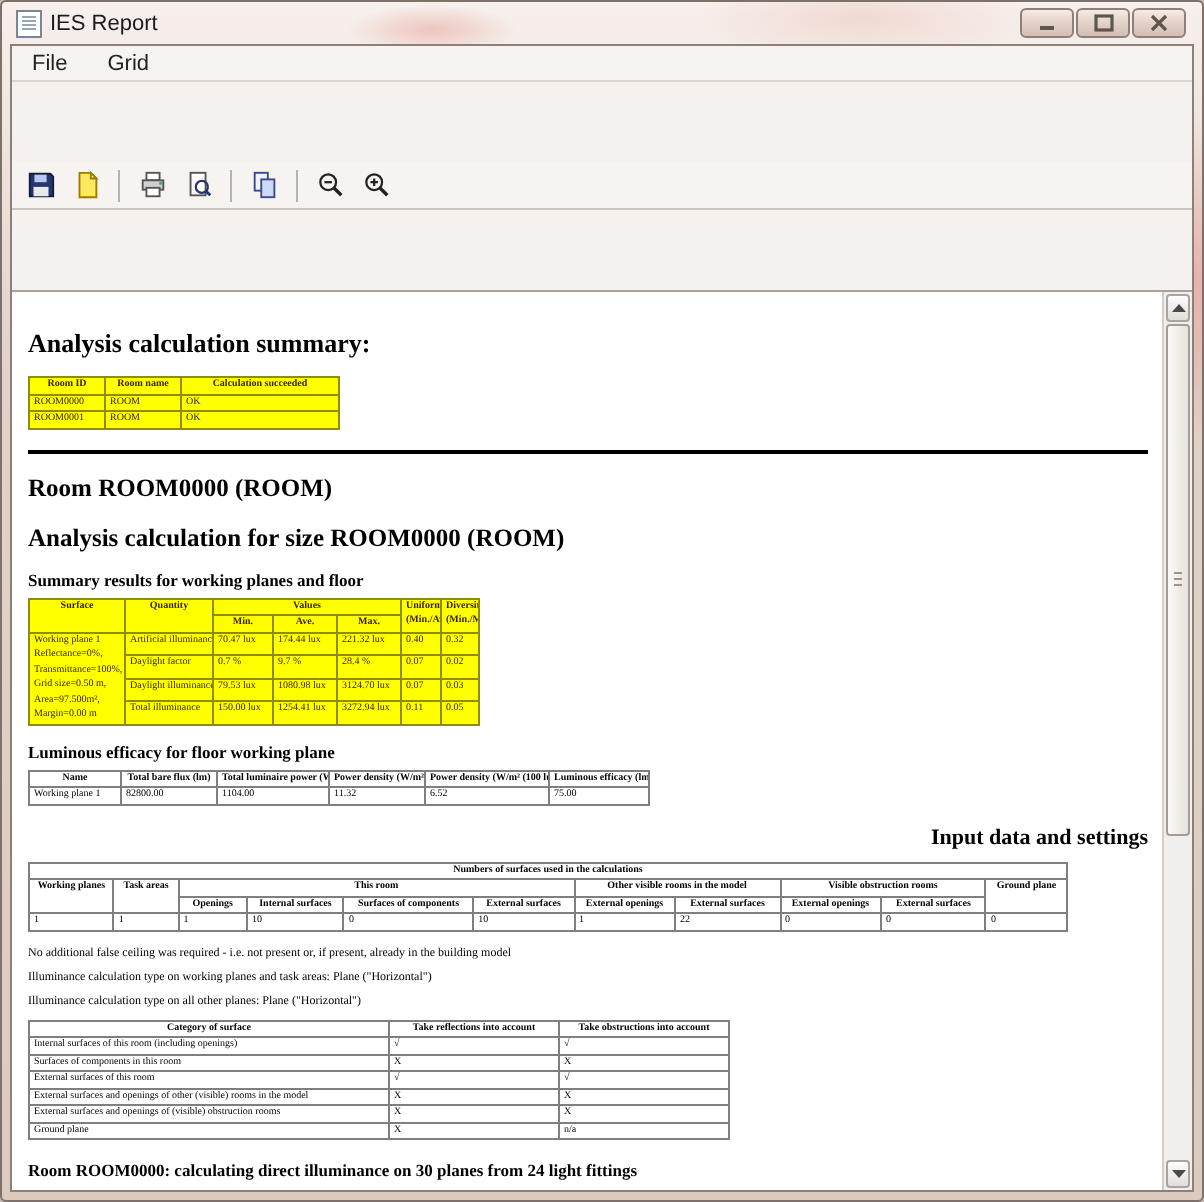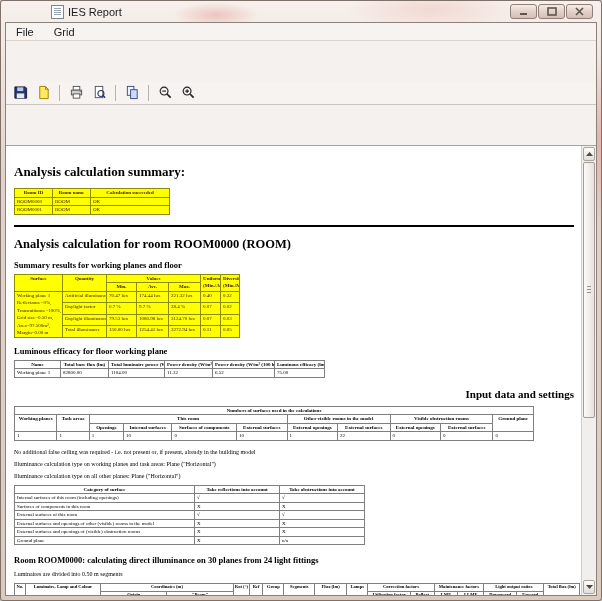--- a/index.html
+++ b/index.html
@@ -12,21 +12,21 @@
     background:
       radial-gradient(60px 18px at 215px 14px, rgba(224,120,110,.35), rgba(224,120,110,0) 70%),
       radial-gradient(40px 120px at 596px 140px, rgba(228,130,120,.45), rgba(228,130,120,0) 70%),
       radial-gradient(120px 30px at 430px 8px, rgba(230,150,140,.25), rgba(230,150,140,0) 70%),
       linear-gradient(#f7f0ec, #e2d2c9 30%, #dccabf);
     border:1px solid #7d7169; border-radius:3px;
   }
   .titlebar {
     position:absolute; top:1px; left:1px; right:1px; height:20px;
     display:flex; align-items:center; gap:4px; padding-left:6px;
-    font-size:11px; color:#1c1c1c;margin-left:43px;
+    font-size:11px; color:#1c1c1c;
   }
   .doc-ico { width:13px; height:14px; background:#fff; border:1px solid #7a8696; position:relative; }
   .doc-ico:before { content:""; position:absolute; left:2px; top:2px; width:7px; height:1px;
     box-shadow:0 2px 0 #9aa6b4, 0 4px 0 #9aa6b4, 0 6px 0 #9aa6b4; background:#9aa6b4; }
   .caption-buttons { position:absolute; top:3px; right:8px; display:flex; gap:1px; }
   .cap-btn {
     width:27px; height:15px; display:flex; align-items:center; justify-content:center;
     background:linear-gradient(#f6ebe5, #dfcdc3 60%, #d5bfb4);
     border:1px solid #8e8078; border-radius:3px; cursor:default;
   }
@@ -209,21 +209,22 @@
               <tr>
                 <td>ROOM0001</td>
                 <td>ROOM</td>
                 <td>OK</td>
               </tr>
             </tbody>
         </table>
 
         <hr class="rule">
 
-        <div class="h-lg">Analysis calculation for room ROOM0000 (ROOM)</div>
+        <div class="h-lg">Room ROOM0000 (ROOM)</div>
+        <div class="h-lg">Analysis calculation for size ROOM0000 (ROOM)</div>
         <div class="h-sm">Summary results for working planes and floor</div>
 
         <table class="yellow t-working mb8">
           <colgroup>
               <col style="width:48px">
               <col style="width:44px">
               <col style="width:30px">
               <col style="width:32px">
               <col style="width:32px">
               <col style="width:20px">

